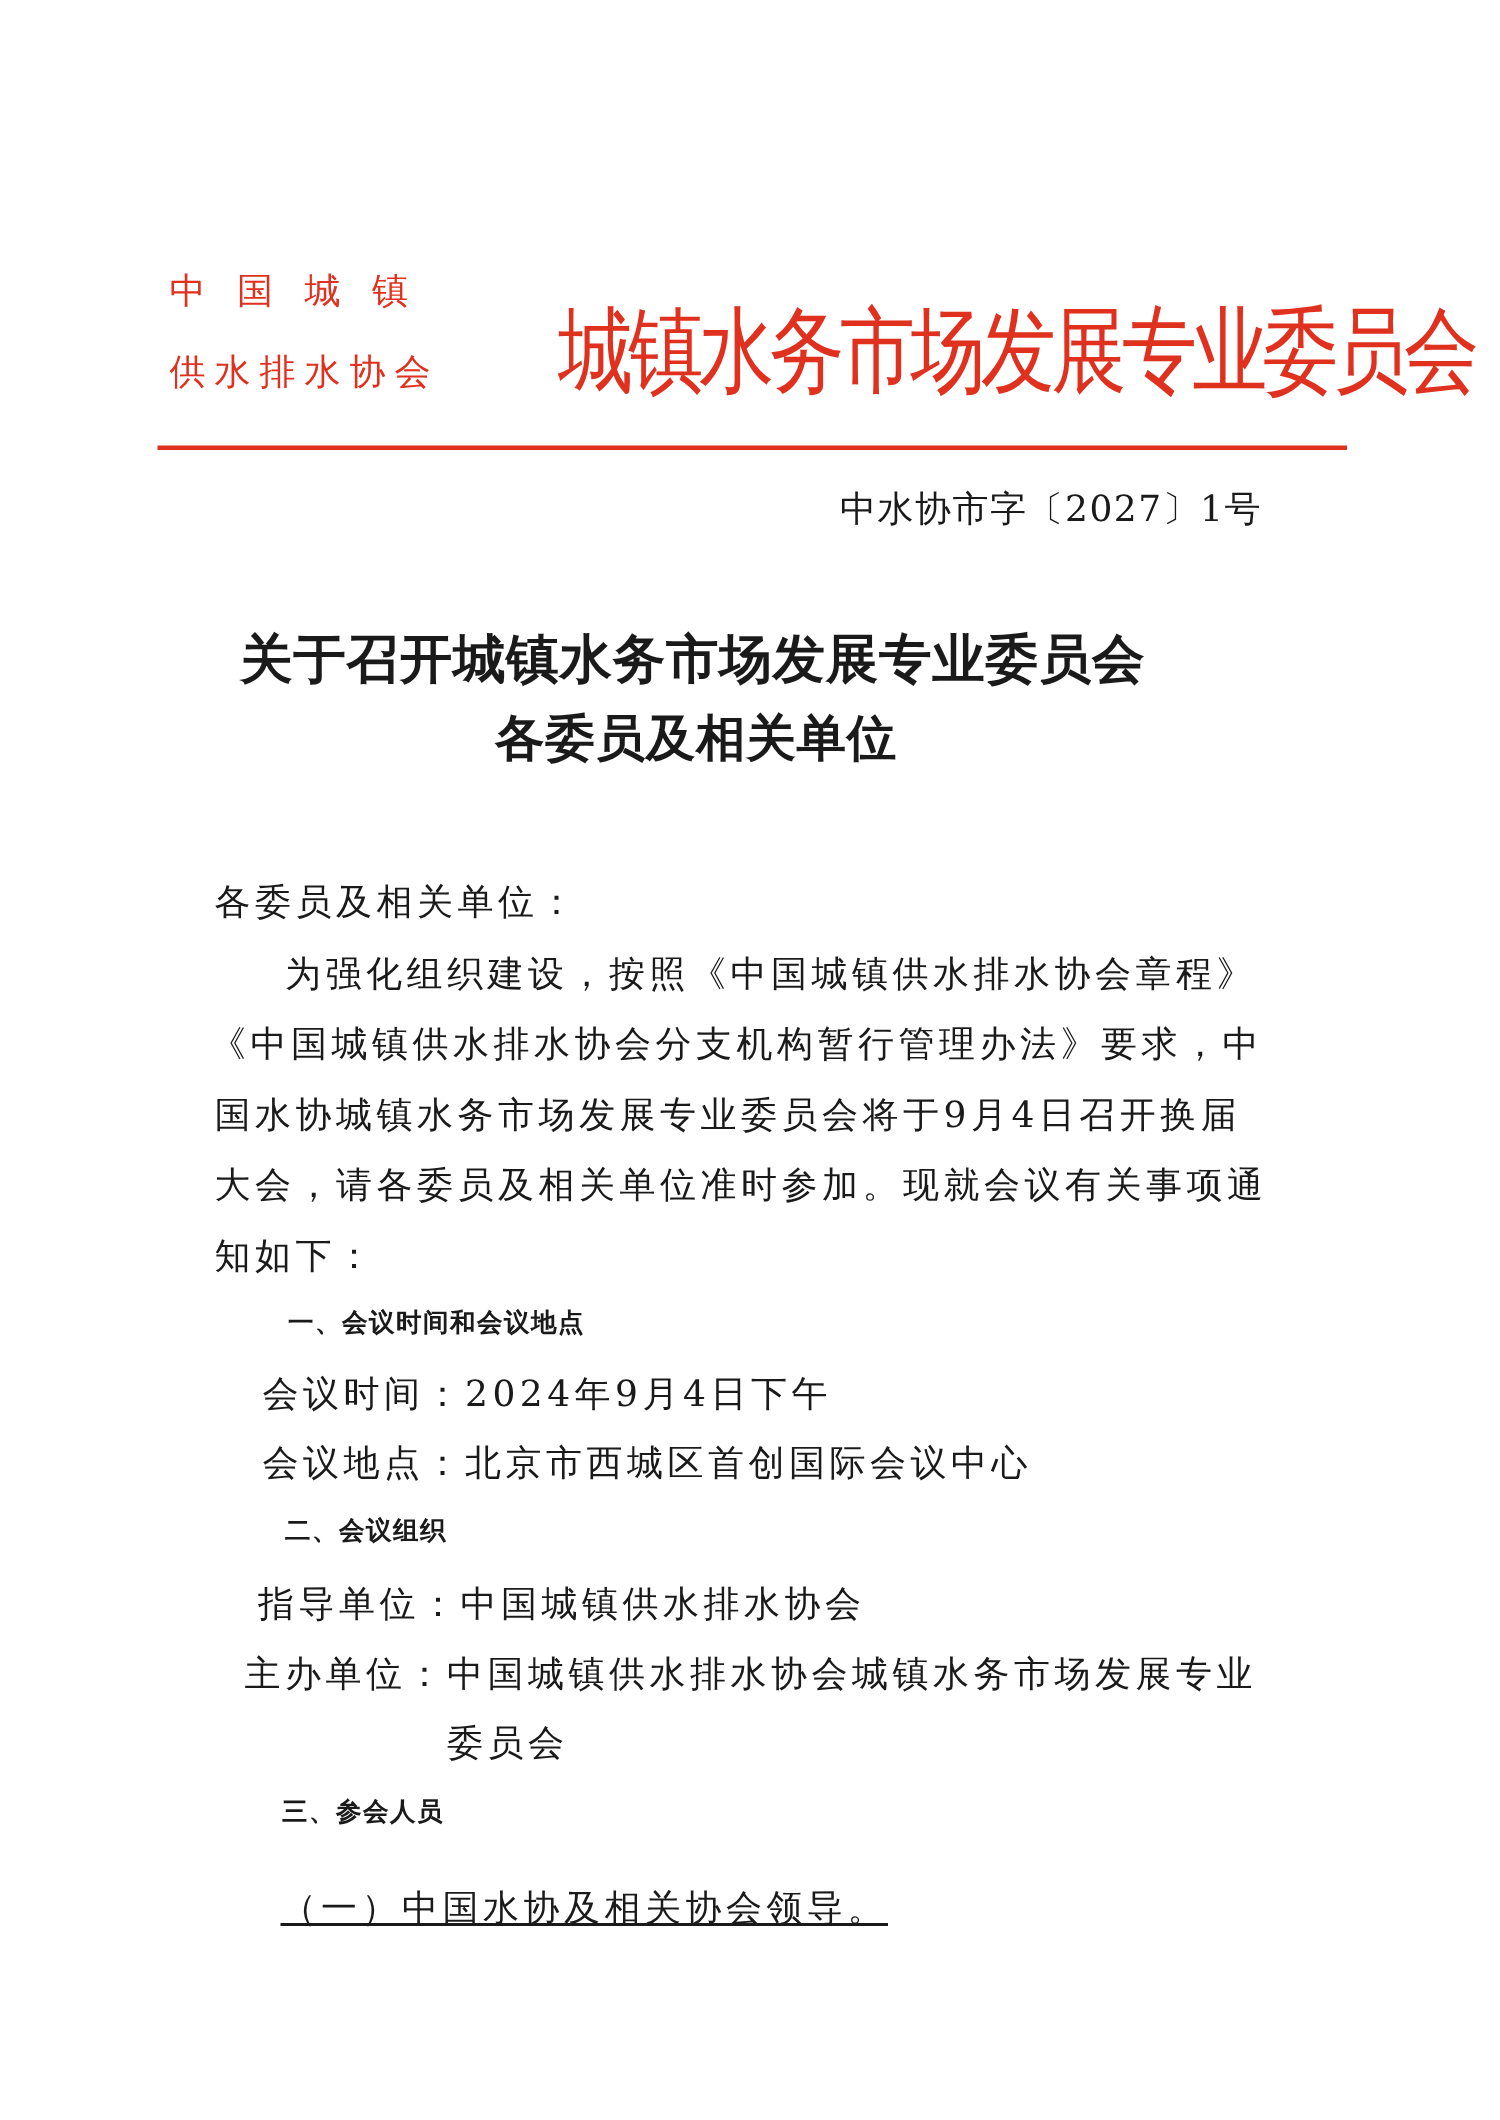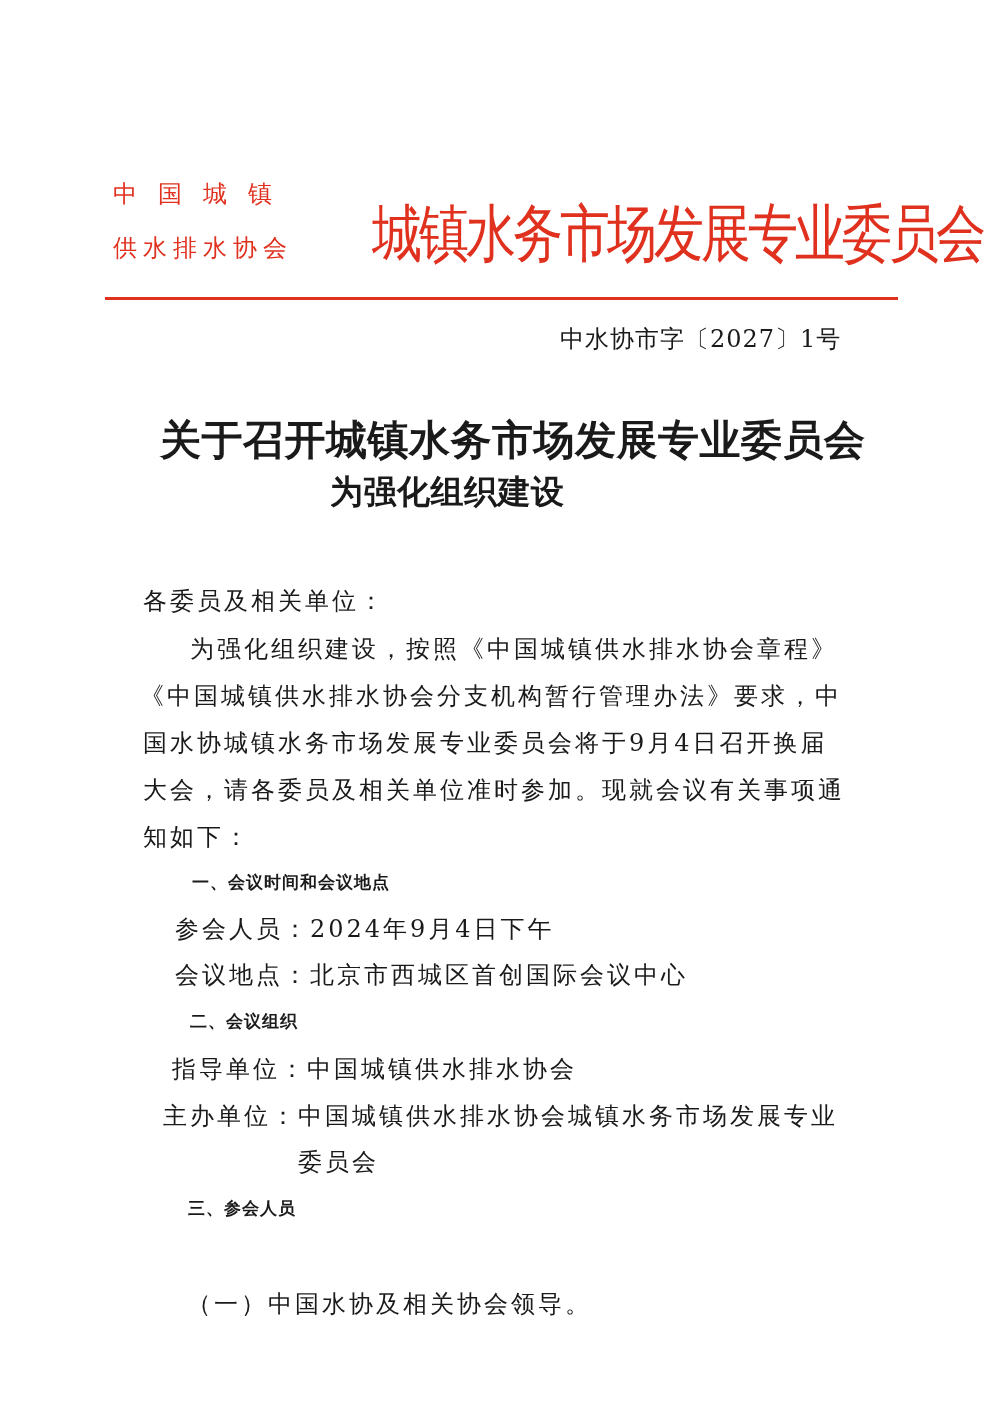--- a/index.html
+++ b/index.html
@@ -4,49 +4,49 @@
 <style>
   html, body { margin: 0; padding: 0; background: #ffffff; }
   body { width: 1000px; height: 1413px; position: relative; overflow: hidden; font-family: "DejaVu Serif", "Liberation Serif", serif; color: #1a1a1a; }
   .abs { position: absolute; white-space: nowrap; }
   .red { color: #e0301e; }
   .org-line1 { left: 113px; top: 174px; font-family: "DejaVu Sans", sans-serif; font-size: 24px; letter-spacing: 21px; line-height: 40px; }
   .org-line2 { left: 113px; top: 228px; font-family: "DejaVu Sans", sans-serif; font-size: 24px; letter-spacing: 6px; line-height: 40px; }
   .committee { left: 372px; top: 190px; font-family: "DejaVu Sans", sans-serif; font-size: 50px; line-height: 70px; letter-spacing: -3px; transform: scaleY(1.25); transform-origin: left top; }
   .redline { left: 105px; top: 297px; width: 793px; height: 3px; background: #e0301e; }
   .docnum { left: 560px; top: 323px; font-size: 24px; line-height: 32px; letter-spacing: 1px; }
-  .title1 { left: 160px; top: 418px; font-family: "DejaVu Sans", sans-serif; font-weight: bold; font-size: 41px; line-height: 44px; letter-spacing: 0.5px; }
+  .title1 { left: 160px; top: 418px; font-family: "DejaVu Sans", sans-serif; font-weight: bold; font-size: 35px; line-height: 44px; letter-spacing: 0.5px; }
   .title2 { left: 330px; top: 470px; font-family: "DejaVu Sans", sans-serif; font-weight: bold; font-size: 33px; line-height: 44px; letter-spacing: 0.5px; }
   .body { font-size: 24px; line-height: 32px; letter-spacing: 3px; }
   .h { font-family: "DejaVu Sans", sans-serif; font-weight: bold; font-size: 17px; line-height: 32px; letter-spacing: 1px; }
 </style>
 </head>
 <body>
 
 <div class="abs red org-line1">中国城镇</div>
 <div class="abs red org-line2">供水排水协会</div>
 <div class="abs red committee">城镇水务市场发展专业委员会</div>
 <div class="abs redline"></div>
 
 <div class="abs docnum">中水协市字〔2027〕1号</div>
 
 <div class="abs title1">关于召开城镇水务市场发展专业委员会</div>
-<div class="abs title2">为强化组织建设</div>
+<div class="abs title2">各委员及相关单位</div>
 
 <div class="abs body" style="left:143px; top:585px;">各委员及相关单位：</div>
 
 <div class="abs body" style="left:190px; top:633px;">为强化组织建设，按照《中国城镇供水排水协会章程》</div>
 <div class="abs body" style="left:140px; top:680px;">《中国城镇供水排水协会分支机构暂行管理办法》要求，中</div>
 <div class="abs body" style="left:143px; top:727px;">国水协城镇水务市场发展专业委员会将于9月4日召开换届</div>
 <div class="abs body" style="left:143px; top:774px;text-align:center;">大会，请各委员及相关单位准时参加。现就会议有关事项通</div>
 <div class="abs body" style="left:143px; top:821px;">知如下：</div>
 
 <div class="abs h" style="left:192px; top:866px;">一、会议时间和会议地点</div>
-<div class="abs body" style="left:175px; top:913px;">参会人员：2024年9月4日下午</div>
+<div class="abs body" style="left:175px; top:913px;">会议时间：2024年9月4日下午</div>
 <div class="abs body" style="left:175px; top:959px;">会议地点：北京市西城区首创国际会议中心</div>
 
 <div class="abs h" style="left:190px; top:1005px;">二、会议组织</div>
 <div class="abs body" style="left:172px; top:1053px;">指导单位：中国城镇供水排水协会</div>
 <div class="abs body" style="left:163px; top:1100px;">主办单位：中国城镇供水排水协会城镇水务市场发展专业</div>
 <div class="abs body" style="left:298px; top:1146px;">委员会</div>
 
 <div class="abs h" style="left:188px; top:1192px;">三、参会人员</div>
-<div class="abs body" style="left:187px; top:1288px;">（一）中国水协及相关协会领导。</div>
+<div class="abs body" style="left:187px; top:1256px;text-decoration:underline;">（一）中国水协及相关协会领导。</div>
 
 </body></html>

